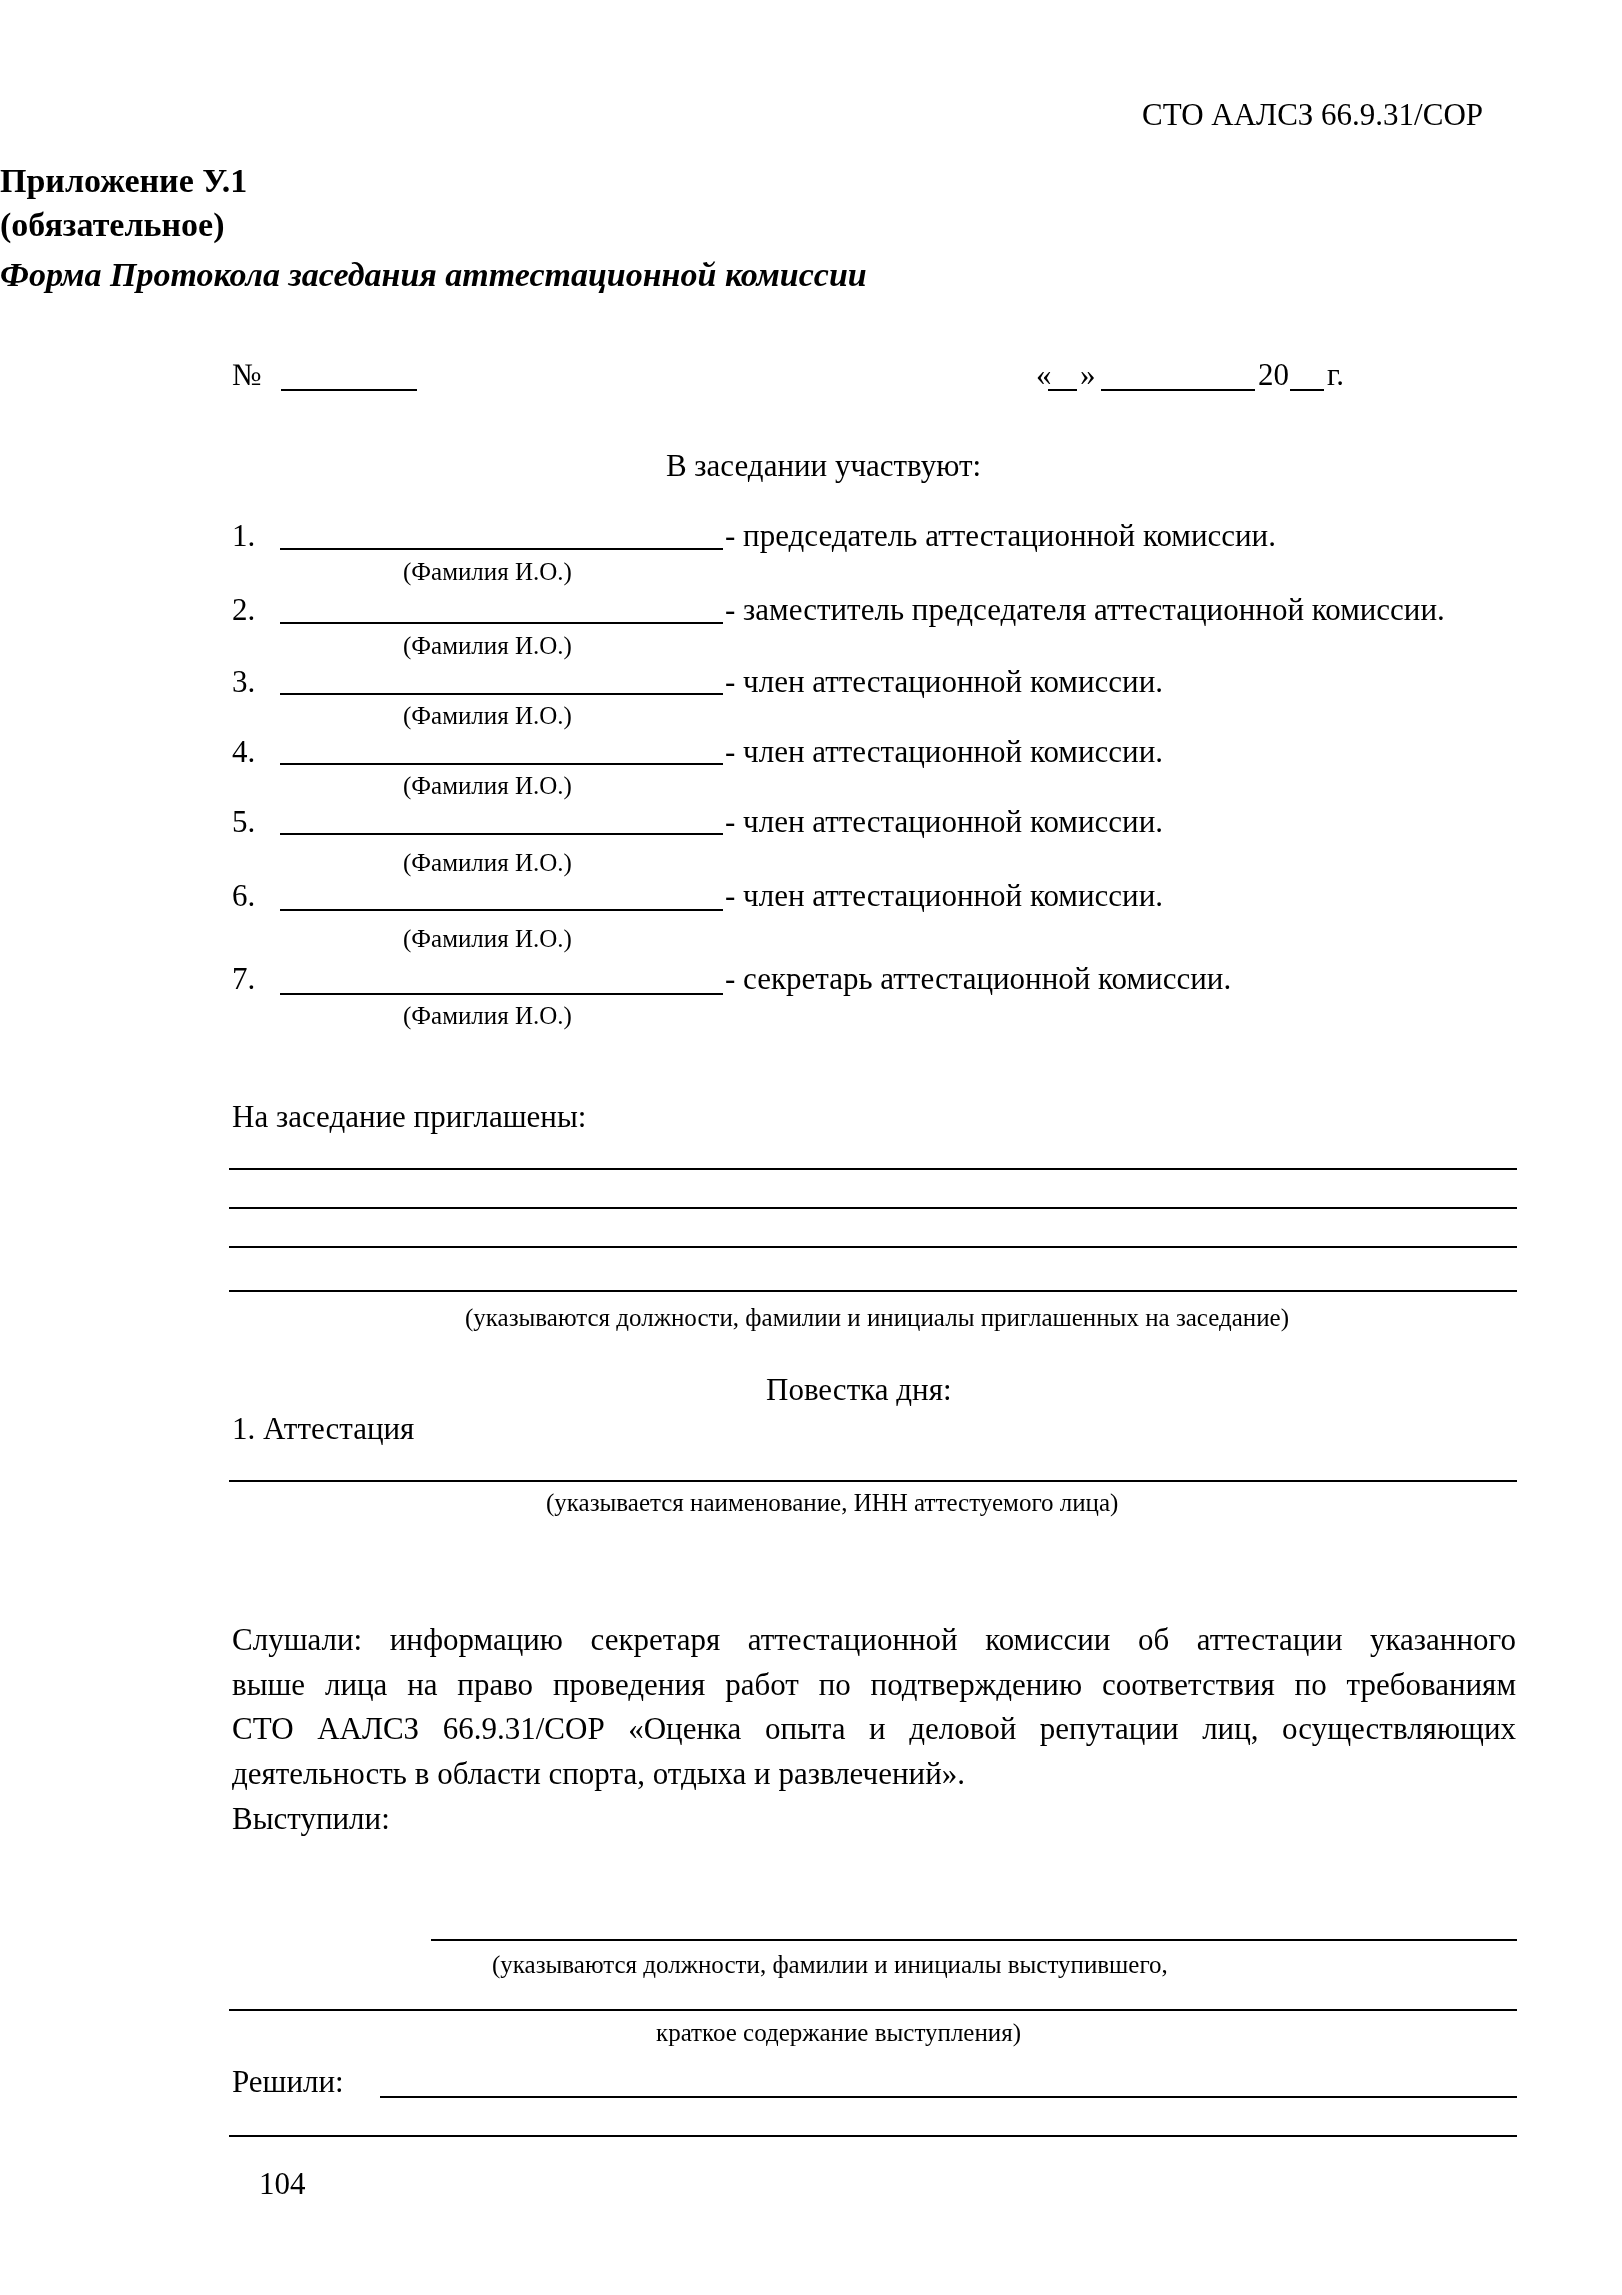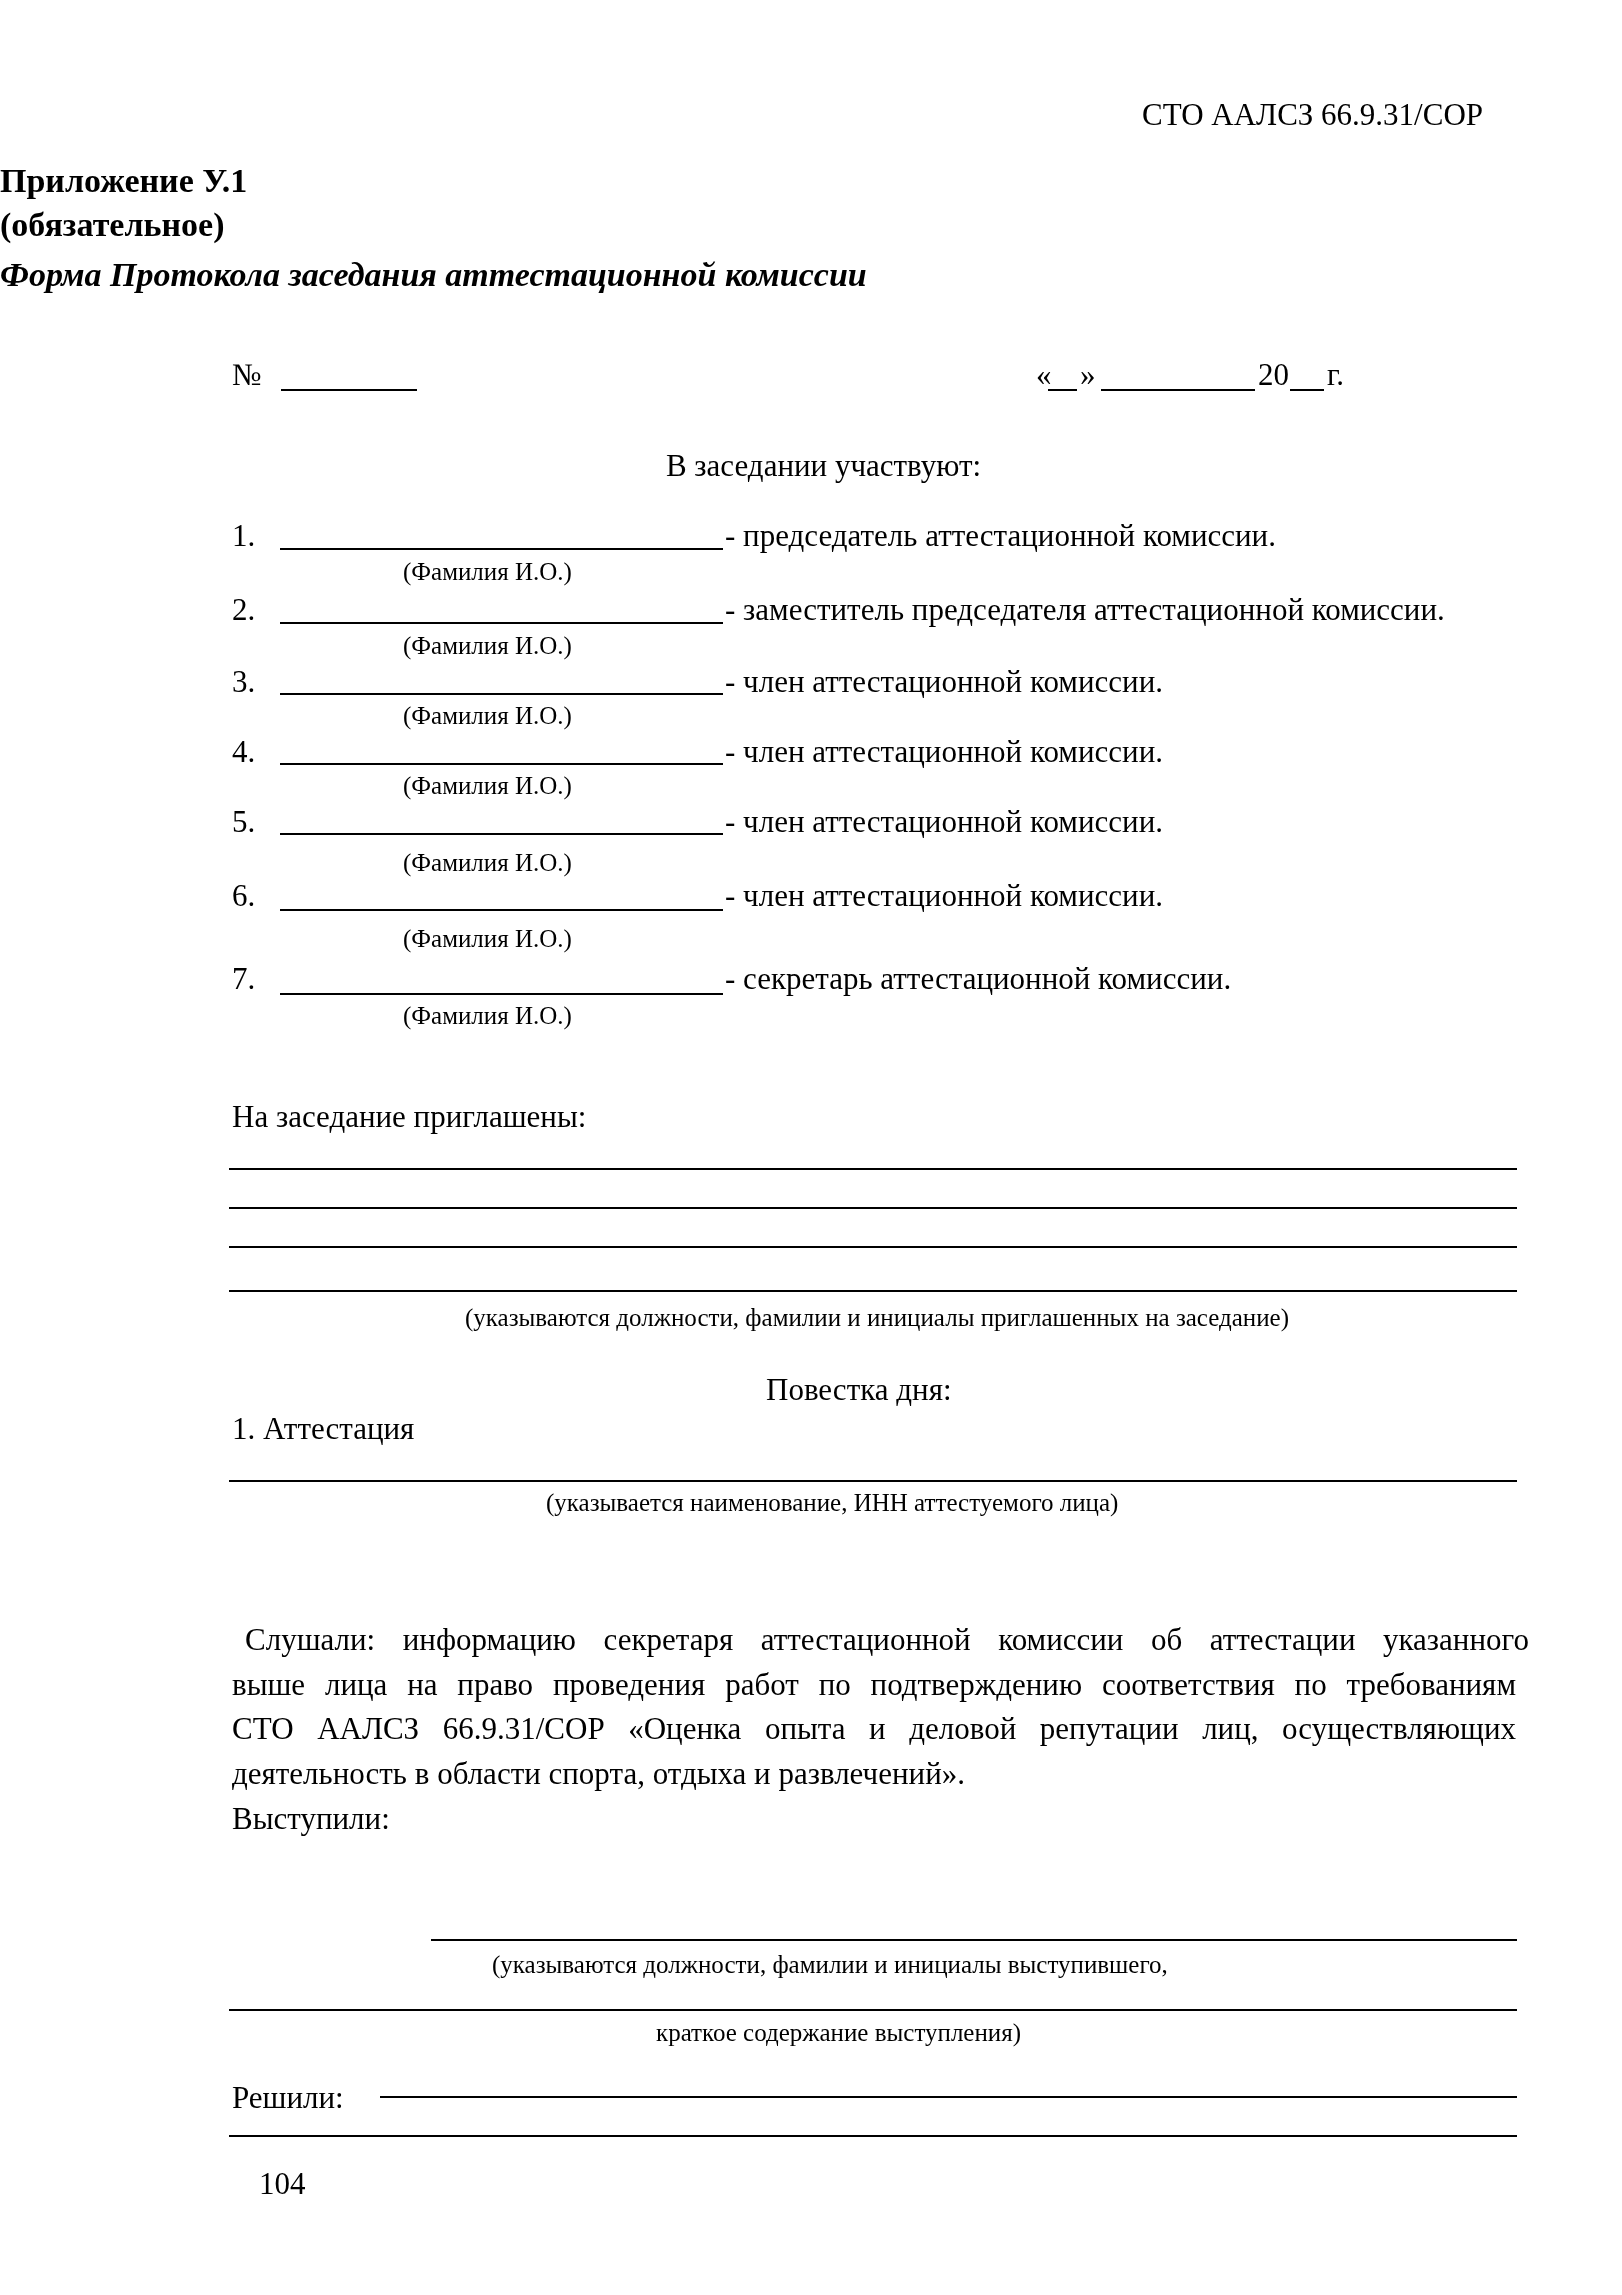--- a/index.html
+++ b/index.html
@@ -89,30 +89,30 @@
 <div class="line" style="left:229px; top:1246px; width:1288px;"></div>
 <div class="line" style="left:229px; top:1290px; width:1288px;"></div>
 <div class="abs t40" style="left:262px; width:1433px; text-align:center; top:1305px; left:0; width:1754px;">(указываются должности, фамилии и инициалы приглашенных на заседание)</div>
 
 <div class="abs t48" style="left:766px; top:1374px;">Повестка дня:</div>
 <div class="abs t48" style="left:232px; top:1413px;">1. Аттестация</div>
 <div class="line" style="left:229px; top:1480px; width:1288px;"></div>
 <div class="abs t40" style="left:546px; top:1490px;text-align:right;">(указывается наименование, ИНН аттестуемого лица)</div>
 
 <div>
-  <div class="abs t48" style="left:232px; top:1624px; width:1284px; text-align:justify; text-align-last:justify; white-space:normal;margin-left:13px;">Слушали: информацию секретаря аттестационной комиссии об аттестации указанного</div>
+  <div class="abs t48" style="left:232px; top:1624px; width:1284px; text-align:justify; text-align-last:justify; white-space:normal;">Слушали: информацию секретаря аттестационной комиссии об аттестации указанного</div>
   <div class="abs t48" style="left:232px; top:1669px; width:1284px; text-align:justify; text-align-last:justify; white-space:normal;">выше лица на право проведения работ по подтверждению соответствия по требованиям</div>
   <div class="abs t48" style="left:232px; top:1713px; width:1284px; text-align:justify; text-align-last:justify; white-space:normal;">СТО ААЛСЗ 66.9.31/СОР «Оценка опыта и деловой репутации лиц, осуществляющих</div>
   <div class="abs t48" style="left:232px; top:1758px;">деятельность в области спорта, отдыха и развлечений».</div>
 </div>
 
 <div class="abs t48" style="left:232px; top:1803px;">Выступили:</div>
 <div class="line" style="left:265px; top:1939px; width:1252px; left:431px; width:1086px;"></div>
 <div class="abs t40" style="left:492px; top:1952px;">(указываются должности, фамилии и инициалы выступившего,</div>
 <div class="line" style="left:229px; top:2009px; width:1288px;"></div>
 <div class="abs t40" style="left:656px; top:2020px;">краткое содержание выступления)</div>
 
-<div class="abs t48" style="left:232px; top:2066px;margin-top:16px;">Решили:</div>
+<div class="abs t48" style="left:232px; top:2066px;">Решили:</div>
 <div class="line" style="left:380px; top:2096px; width:1137px;"></div>
 <div class="line" style="left:229px; top:2135px; width:1288px;"></div>
 
 <div class="abs t48" style="left:259px; top:2168px;">104</div>
 
 
 </body></html>

